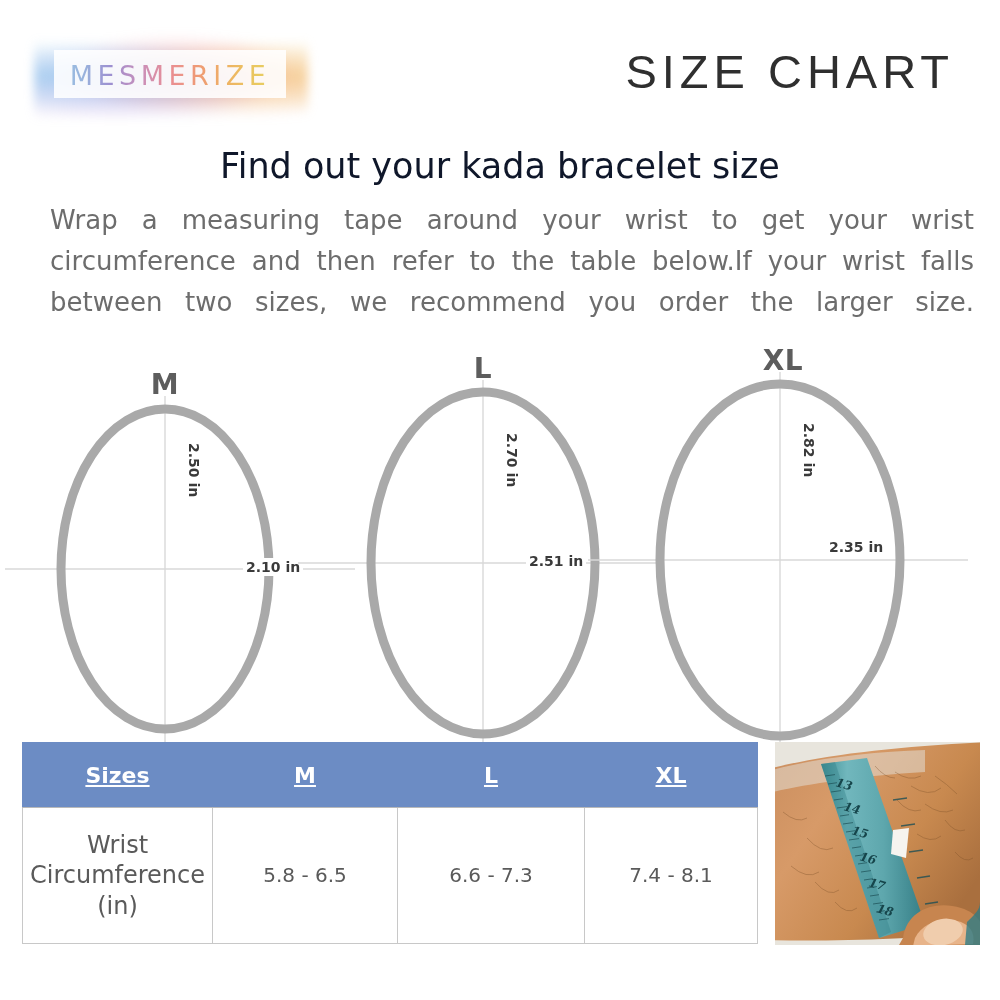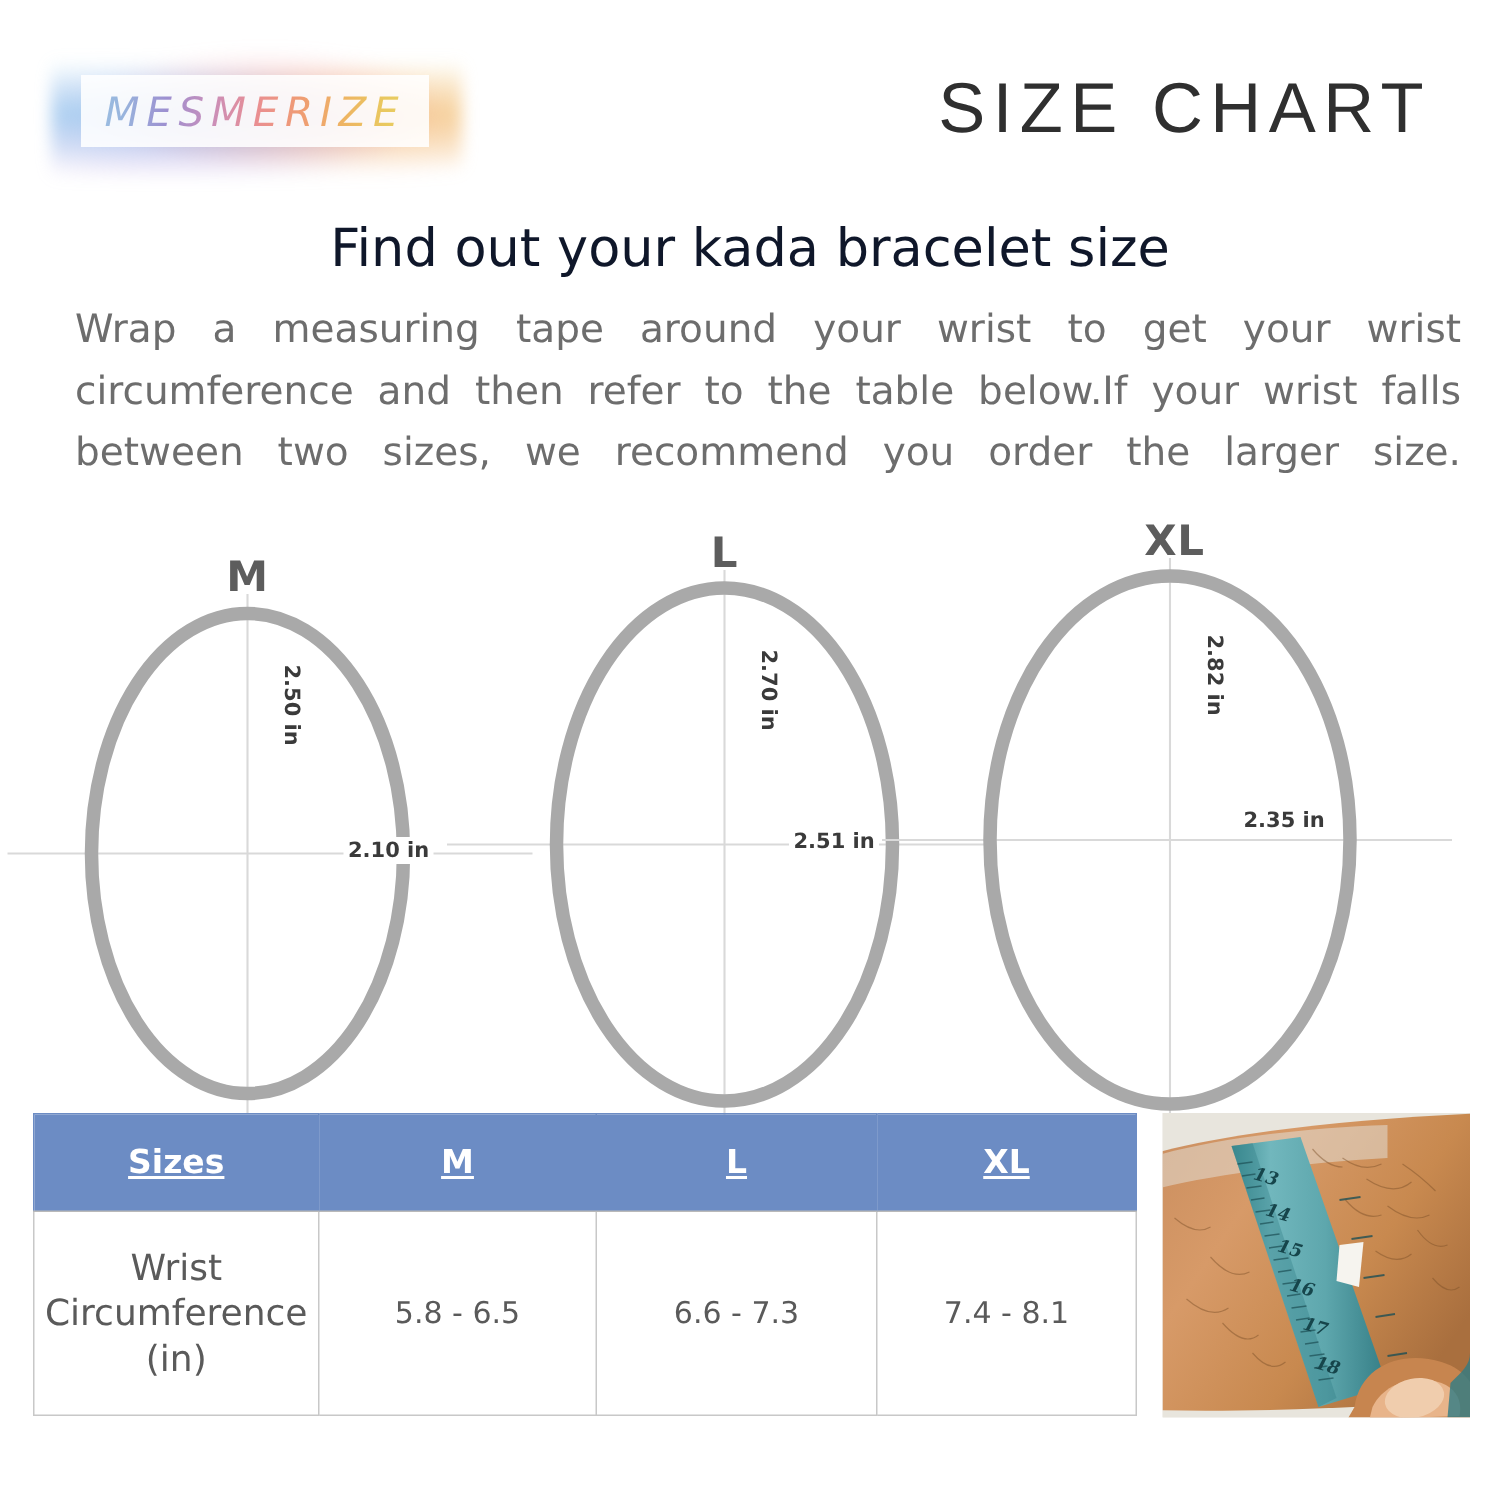--- a/index.html
+++ b/index.html
@@ -15,21 +15,20 @@
     overflow: hidden;
   }
 
   
   #brand-logo {
     position: absolute;
     left: 48px;
     top: 44px;
     width: 244px;
     height: 62px;
-    font-style: italic;
   }
   #brand-logo .glow {
     position: absolute;
     inset: -10px -16px -12px -14px;
     background:
       radial-gradient(ellipse at 8% 50%,  rgba(120,190,235,.55) 0%, rgba(120,190,235,0) 62%),
       radial-gradient(ellipse at 30% 60%, rgba(175,150,225,.50) 0%, rgba(175,150,225,0) 60%),
       radial-gradient(ellipse at 52% 45%, rgba(240,140,150,.50) 0%, rgba(240,140,150,0) 60%),
       radial-gradient(ellipse at 74% 55%, rgba(245,165,110,.50) 0%, rgba(245,165,110,0) 60%),
       radial-gradient(ellipse at 95% 50%, rgba(240,210,120,.55) 0%, rgba(240,210,120,0) 62%);
@@ -196,21 +195,21 @@
   <div class="size-figure" style="left:55px; width:290px;">
     <div class="size-label" style="top:28px; left:80px; width:60px;">M</div>
     <div class="oval-wrap" style="top:64px; left:0;">
       <svg width="290" height="330" viewBox="0 0 290 330" aria-hidden="true">
         <line x1="110" y1="-8" x2="110" y2="338" stroke="#d9d9d9" stroke-width="1.4"></line>
         <line x1="-50" y1="165" x2="300" y2="165" stroke="#d9d9d9" stroke-width="1.4"></line>
         <ellipse cx="110" cy="165" rx="104" ry="160" fill="none" stroke="#a9a9a9" stroke-width="9"></ellipse>
       </svg>
     </div>
     <div class="dim-label vertical" style="left:148px; top:100px;">2.50 in</div>
-    <div class="dim-label" style="left:174px; top:218px;">2.10 in</div>
+    <div class="dim-label" style="left:188px; top:218px;">2.10 in</div>
   </div>
 
   <div class="size-figure" style="left:338px; width:300px;">
     <div class="size-label" style="top:12px; left:115px; width:60px;">L</div>
     <div class="oval-wrap" style="top:48px; left:0;">
       <svg width="300" height="350" viewBox="0 0 300 350" aria-hidden="true">
         <line x1="145" y1="-8" x2="145" y2="358" stroke="#d9d9d9" stroke-width="1.4"></line>
         <line x1="-40" y1="175" x2="320" y2="175" stroke="#d9d9d9" stroke-width="1.4"></line>
         <ellipse cx="145" cy="175" rx="112" ry="171" fill="none" stroke="#a9a9a9" stroke-width="9"></ellipse>
       </svg>

